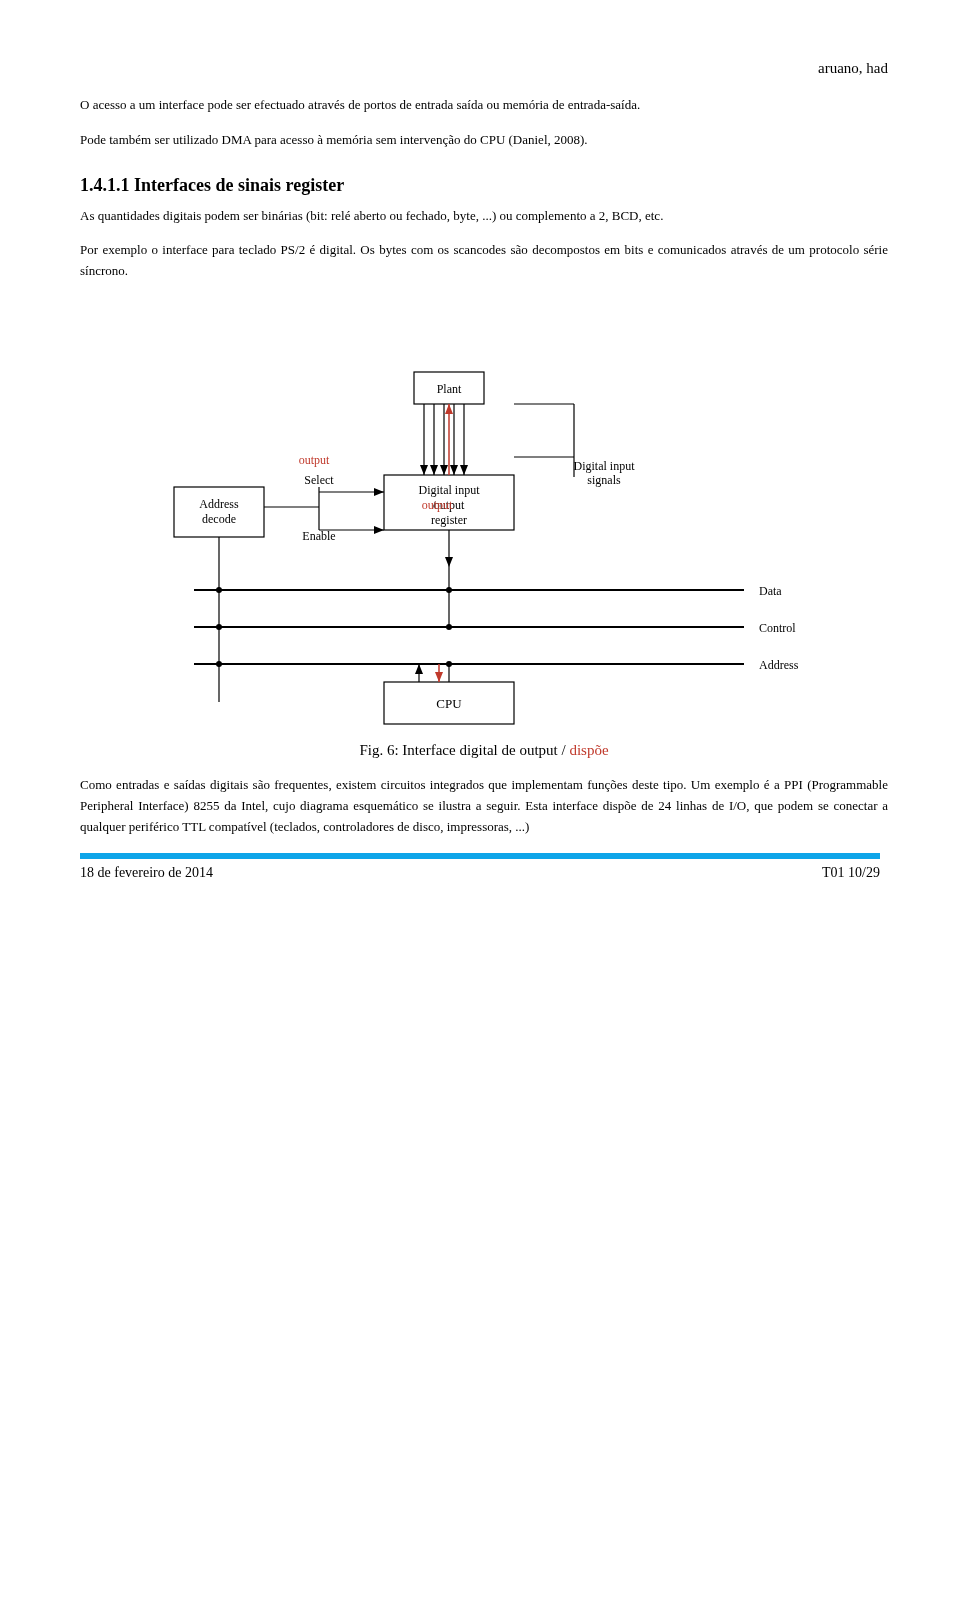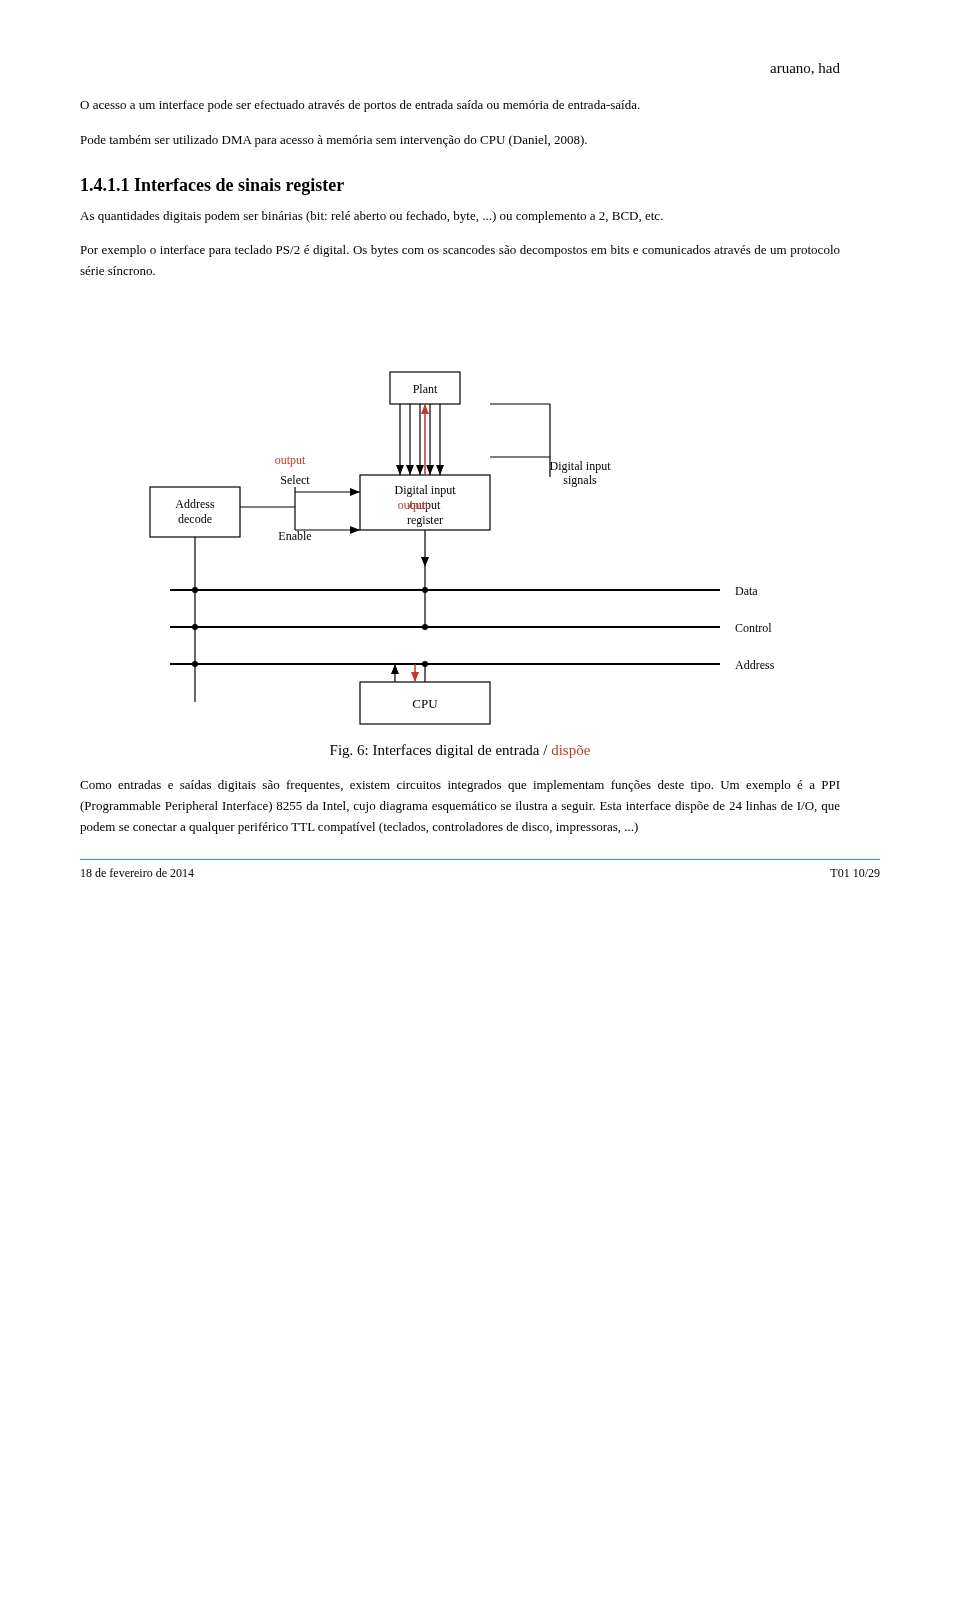--- a/index.html
+++ b/index.html
@@ -6,21 +6,21 @@
     body {
       width: 960px;
       min-height: 1614px;
       background: #fff;
       font-family: "Times New Roman", Times, serif;
       font-size: 16px;
       color: #000;
       position: relative;
     }
     .page {
-      padding: 60px 120px 60px 80px;
+      padding: 60px 72px 60px 80px;
       position: relative;
     }
     .header-right {
       text-align: right;
       font-size: 15px;
       margin-bottom: 18px;
     }
     .paragraph {
       text-align: justify;
       line-height: 1.6;
@@ -47,22 +47,22 @@
     .figure-caption span.red {
       color: #c0392b;
     }
     .footer {
       position: absolute;
       bottom: 30px;
       left: 80px;
       right: 80px;
       display: flex;
       justify-content: space-between;
-      font-size: 12px;
-      border-top: 1px solid #0ea5e9;
+      font-size: 14px;
+      border-top: 6px solid #0ea5e9;
       padding-top: 6px;
     }
     svg text {
       font-family: "Times New Roman", Times, serif;
     }
   </style>
 </head>
 <body>
 
 <div class="page">
@@ -185,21 +185,21 @@
       <circle cx="75" cy="278" r="3" fill="#000"></circle>
       <circle cx="75" cy="315" r="3" fill="#000"></circle>
       <circle cx="75" cy="352" r="3" fill="#000"></circle>
       <circle cx="305" cy="278" r="3" fill="#000"></circle>
       <circle cx="305" cy="315" r="3" fill="#000"></circle>
       <circle cx="305" cy="352" r="3" fill="#000"></circle>
 
     </svg>
 
     <div class="figure-caption">
-      <span>Fig. 6: Interfaces digital de entrada </span><span>/ </span><span class="red">dispõe</span>
+      <span>Fig. 6: Interface digital de output </span><span>/ </span><span class="red">dispõe</span>
     </div>
   </div>
 
   <p class="paragraph" style="margin-top:16px;font-family:Liberation Serif, serif;">
     <span>Como entradas e saídas digitais são frequentes, existem circuitos integrados que implementam funções deste tipo. Um exemplo é a PPI (Programmable Peripheral Interface) 8255 da Intel, cujo diagrama esquemático se ilustra a seguir. Esta interface dispõe de 24 linhas de I/O, que podem se conectar a qualquer periférico TTL compatível (teclados, controladores de disco, impressoras, ...)</span>
   </p>
 
   <div class="footer">
     <span>18 de fevereiro de 2014</span>
     <span>T01 10/29</span>

